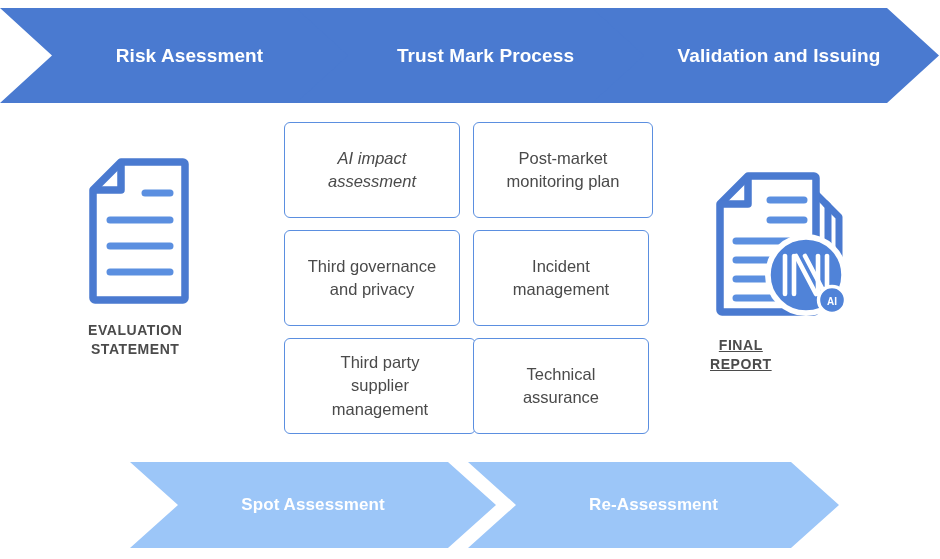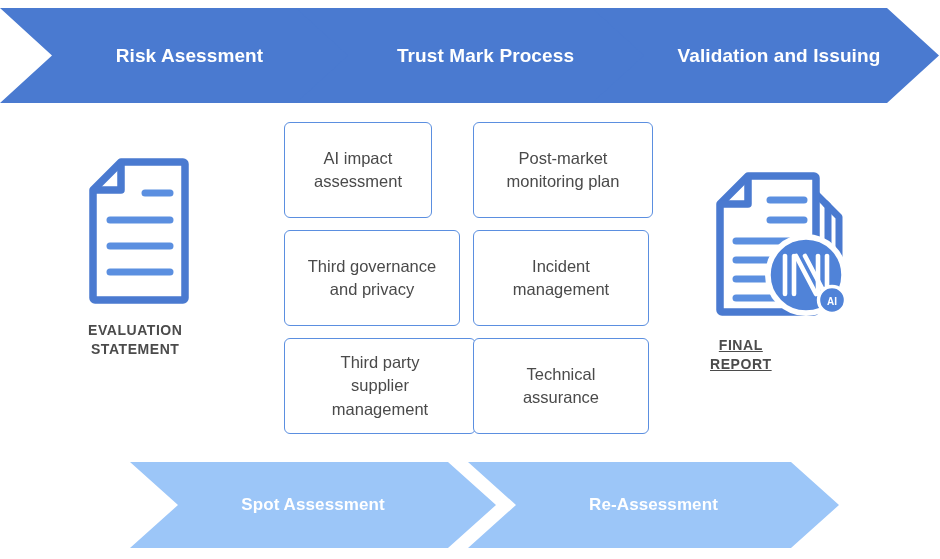--- a/index.html
+++ b/index.html
@@ -127,21 +127,21 @@
         <line x1="22" y1="89" x2="82" y2="89" stroke="#5b8fe0" stroke-width="7" stroke-linecap="round"></line>
         <line x1="22" y1="115" x2="82" y2="115" stroke="#5b8fe0" stroke-width="7" stroke-linecap="round"></line>
       </svg>
     </div>
     <div class="icon-caption" style="margin-top:16px;">EVALUATION
 STATEMENT</div>
   </div>
 
   <div>
 
-    <div class="box" style="left:284px;top:122px;width:148px;height:96px;">
+    <div class="box" style="left:284px;top:122px;width:176px;height:96px;font-style:italic;">
       <span class="box-label" style="white-space:pre-line;">AI impact
 assessment</span>
     </div>
     <div class="box" style="left:284px;top:230px;width:176px;height:96px;">
       <span class="box-label" style="white-space:pre-line;">Third governance
 and privacy</span>
     </div>
     <div class="box" style="left:284px;top:338px;width:192px;height:96px;">
       <span class="box-label" style="white-space:pre-line;">Third party
 supplier

